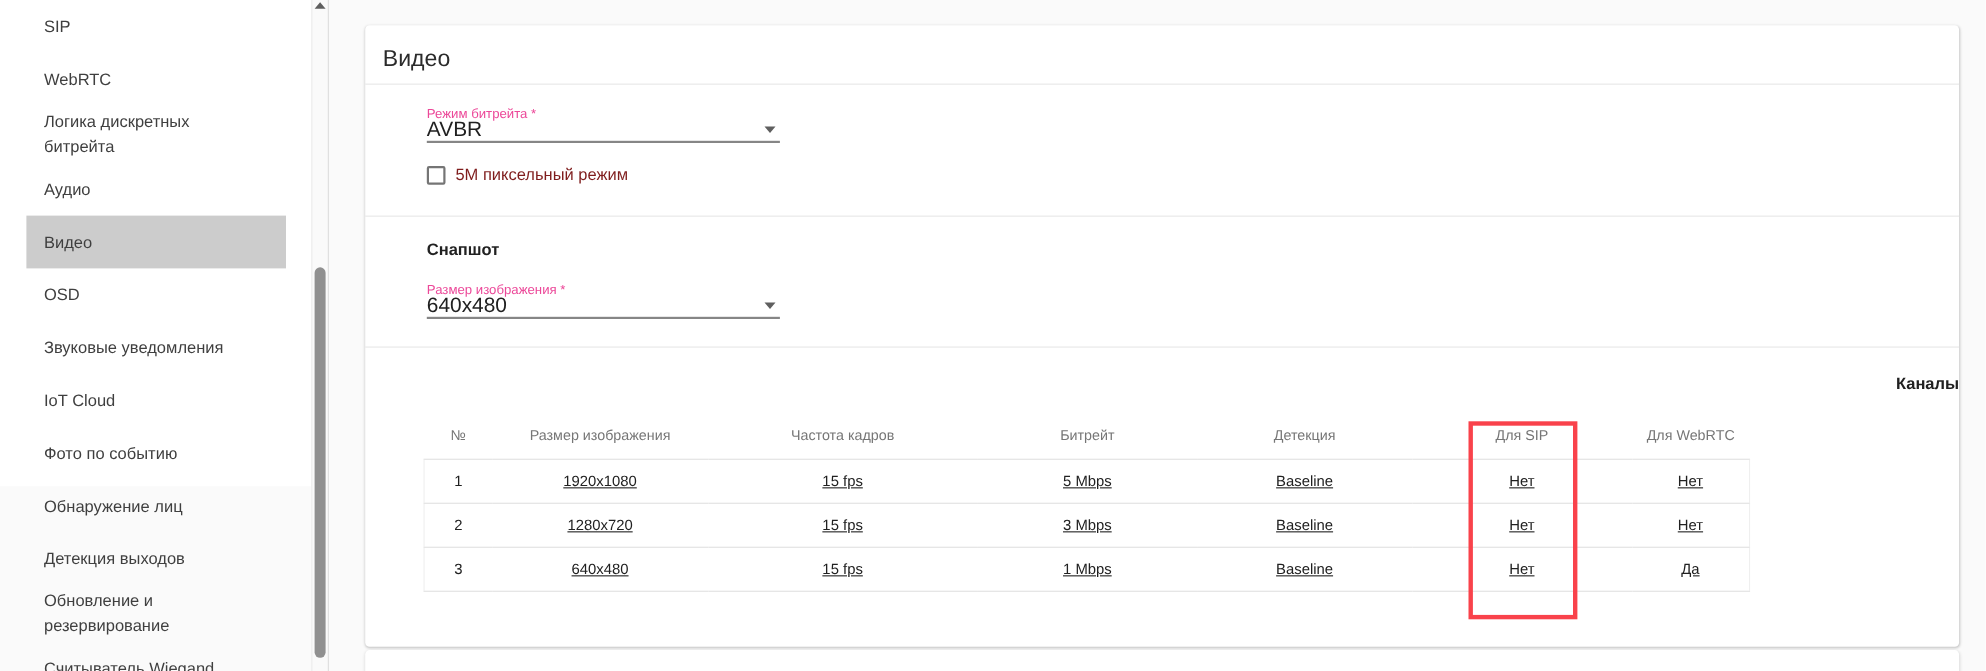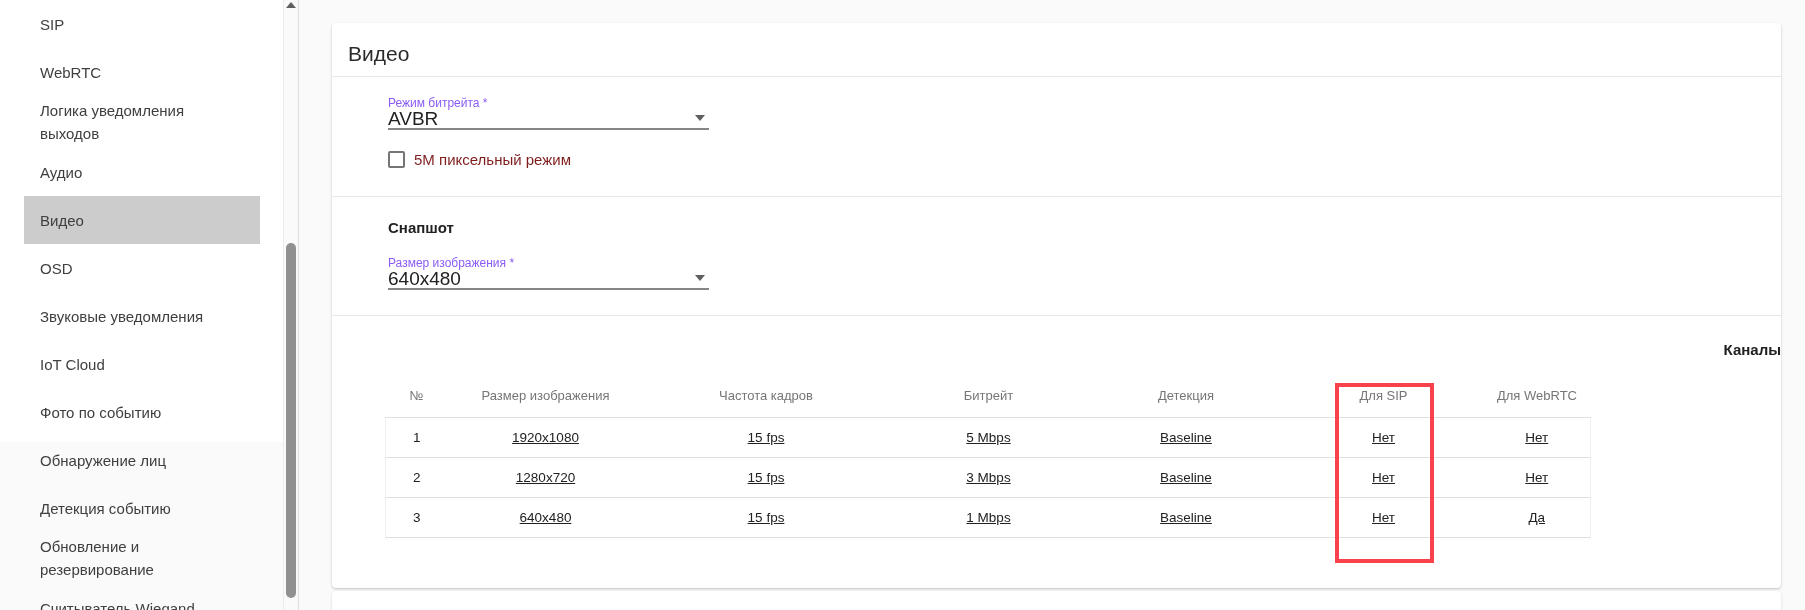--- a/index.html
+++ b/index.html
@@ -53,21 +53,21 @@
     font-weight:500; color:#2b2b2b; border-bottom:1px solid #e7e7e7;
   }
   .section { padding-left:56px; border-bottom:1px solid #e7e7e7; }
   .sec-1 { padding-top:19px; padding-bottom:28px; }
   .sec-2 { padding-top:24px; padding-bottom:25px; }
   .sec-3 { padding-top:27px; padding-left:53px; border-bottom:none; }
   .sec-heading { font-size:15px; font-weight:700; line-height:14px; color:#212121; }
   .sec-3 .sec-heading { margin-left:3px;text-align:right; }
   
   .select-field { width:321px; position:relative; border-bottom:2px solid #868686; cursor:pointer; }
-  .field-label { font-size:12px; line-height:14px; color:#8b5cf6; }
+  .field-label { font-size:12px; line-height:14px; color:#ec4899; }
   .field-value { font-size:19px; line-height:18px; color:#212121; margin-top:0; }
   .dd-arrow {
     position:absolute; right:4px; bottom:7px; width:0; height:0;
     border-left:5.5px solid transparent; border-right:5.5px solid transparent;
     border-top:6px solid #5f5f5f;
   }
   .sec-2 .field-label { margin-top:21px; }
   
   .checkbox-row { margin-top:21px; display:flex; align-items:center; cursor:pointer; }
   .checkbox-box {
@@ -94,29 +94,29 @@
     border:4px solid #f9424b; z-index:5; pointer-events:none;
   }
 </style>
 </head>
 <body>
 
 <div class="sidebar">
   <div class="nav">
     <div class="nav-item">SIP</div>
     <div class="nav-item">WebRTC</div>
-    <div class="nav-item two-line">Логика уведомления выходов</div>
+    <div class="nav-item two-line">Логика дискретных битрейта</div>
     <div class="nav-item">Аудио</div>
     <div class="nav-item active">Видео</div>
     <div class="nav-item">OSD</div>
     <div class="nav-item">Звуковые уведомления</div>
     <div class="nav-item">IoT Cloud</div>
     <div class="nav-item">Фото по событию</div>
     <div class="nav-item">Обнаружение лиц</div>
-    <div class="nav-item">Детекция событию</div>
+    <div class="nav-item">Детекция выходов</div>
     <div class="nav-item two-line">Обновление и резервирование</div>
     <div class="nav-item">Считыватель Wiegand</div>
   </div>
 </div>
 
 <div class="scroll-track">
   <div class="scroll-up"></div>
   <div class="scroll-thumb"></div>
 </div>
 

